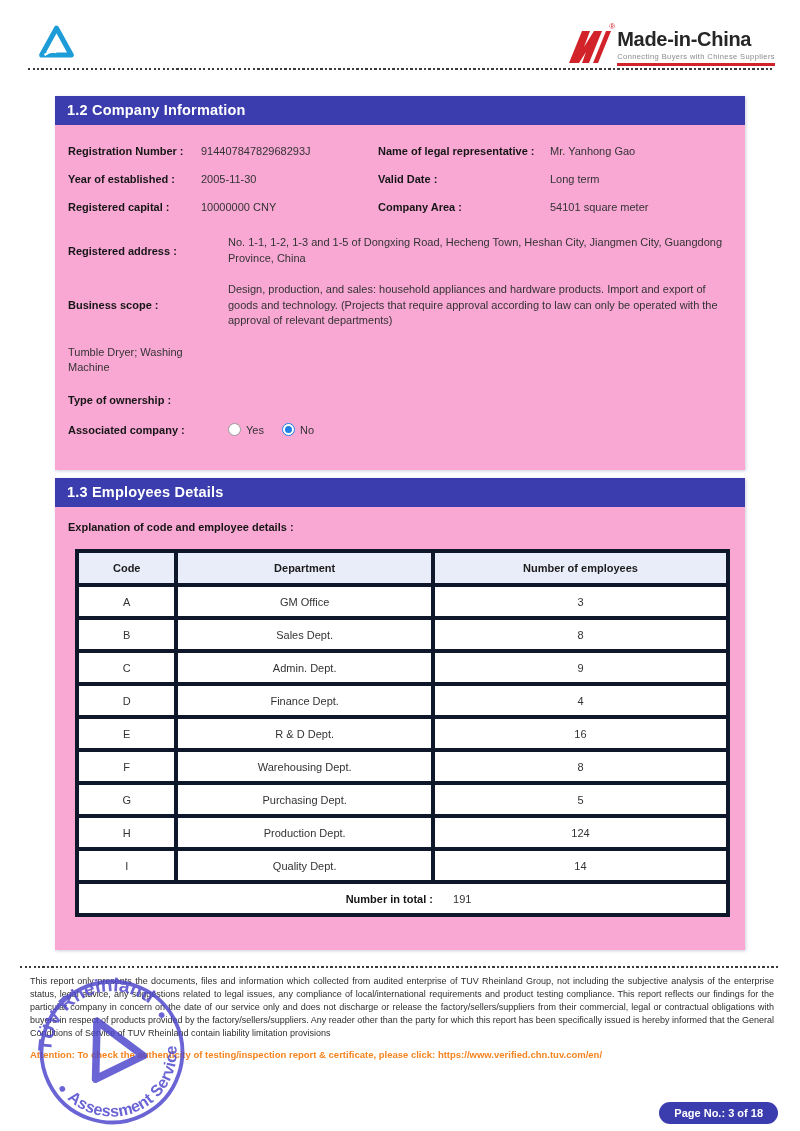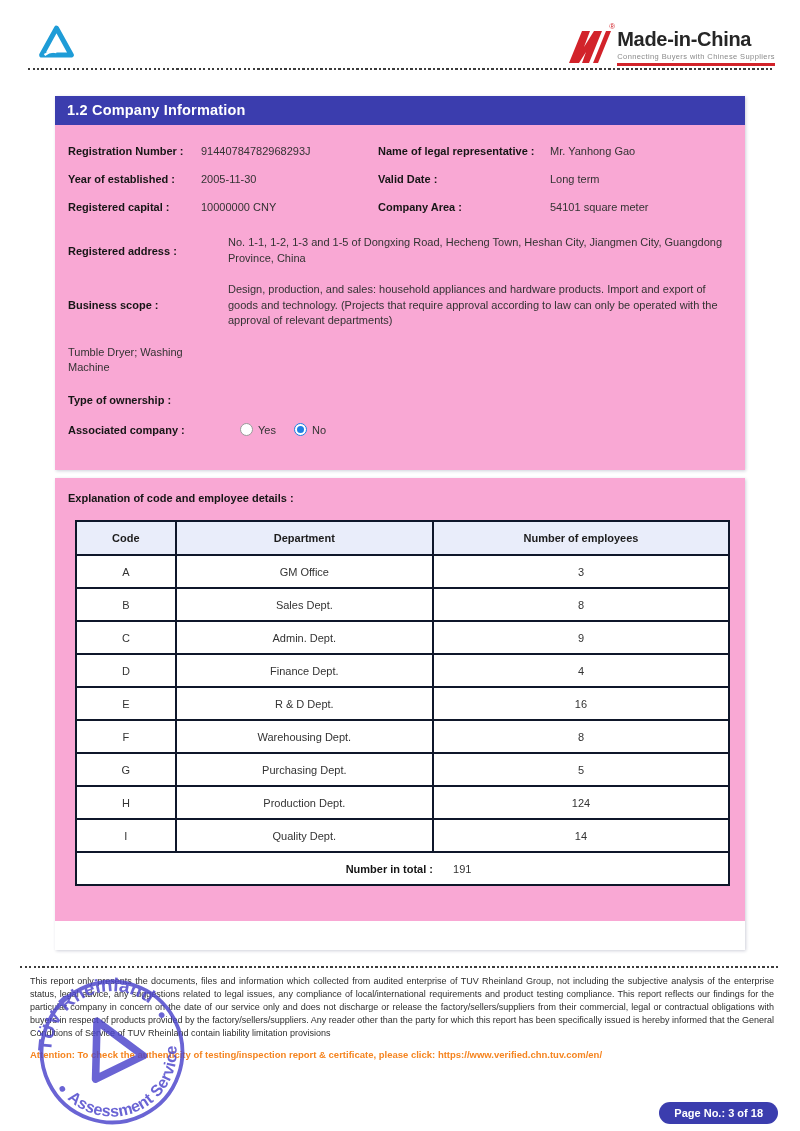--- a/index.html
+++ b/index.html
@@ -34,32 +34,32 @@
   .card-emp { top:478px; height:472px; }
   .sec-bar { height:29px; background:#3b3dae; color:#fff; font-size:14.5px; font-weight:bold;
     line-height:29px; padding-left:12px; letter-spacing:.2px; }
   .sec-body { background:#f9a8d4; height:calc(100% - 29px); padding:12px 13px 0 13px; overflow:hidden; }
   
   .pair-row { display:grid; grid-template-columns:133px 177px 172px 1fr; height:28px; align-items:center; font-size:11px; }
   .lbl { font-weight:bold; color:#161616; }
   .val { color:#333; }
   .wide-row { display:grid; grid-template-columns:160px 1fr; font-size:11px; margin-top:10px; align-items:center; }
   .wide-row .val { line-height:15.5px; padding-right:6px; }
-  .mini-row { display:grid; grid-template-columns:160px 1fr; font-size:11px; height:28px; align-items:center; margin-top:2px;gap:12px; }
+  .mini-row { display:grid; grid-template-columns:160px 1fr; font-size:11px; height:28px; align-items:center; margin-top:2px; }
   .bullet-dot { font-size:12px; margin-right:5px; position:relative; top:-1px; }
   
   .radio-group { display:flex; align-items:center; gap:18px; }
   .radio-opt { display:flex; align-items:center; gap:5px; }
   .radio { width:13px; height:13px; border-radius:50%; border:1.5px solid #9a9a9a; background:#fff; }
   .radio.sel { border:1.5px solid #1f7fe3; display:flex; align-items:center; justify-content:center; }
   .radio.sel::after { content:""; width:7px; height:7px; border-radius:50%; background:#1f7fe3; }
   
   .explain { font-size:11px; font-weight:bold; color:#161616; padding-top:2px; }
   table.emp { border-collapse:collapse; margin:16px 0 0 7px; width:655px; font-size:11px; background:#fff; }
-  table.emp th, table.emp td { border:2px solid #0f172a; text-align:center; }
+  table.emp th, table.emp td { border:4px solid #0f172a; text-align:center; }
   table.emp th { background:#e9edfa; font-weight:bold; color:#1c1c1c; height:34px; }
   table.emp td { height:33px; color:#333; }
   .col-code { width:100px; } .col-dept { width:258px; } .col-num { width:297px; }
   td.total-cell { text-align:left; padding-left:12px; height:29px; }
   .total-lbl { font-weight:bold; color:#161616; margin-right:20px; }
   
   .disclaimer { position:absolute; left:30px; top:975px; width:744px; font-size:9px;
     line-height:12.9px; color:#2e2e2e; text-align:justify; }
   .attention { position:absolute; left:30px; top:1049px; width:744px; font-size:9.5px;
     font-weight:bold; color:#f5841f; }
@@ -151,20 +151,21 @@
             <span class="radio sel"></span>
             <span class="val">No</span>
           </span>
         </span>
       </div>
 
     </div>
   </div>
 
   <div class="card card-emp">
+    <div class="sec-bar">1.3 Employees Details</div>
     <div class="sec-body">
       <div class="explain">Explanation of code and employee details :</div>
 
       <table class="emp">
         <thead>
           <tr>
             <th class="col-code">Code</th>
             <th class="col-dept">Department</th>
             <th class="col-num">Number of employees</th>
           </tr>

